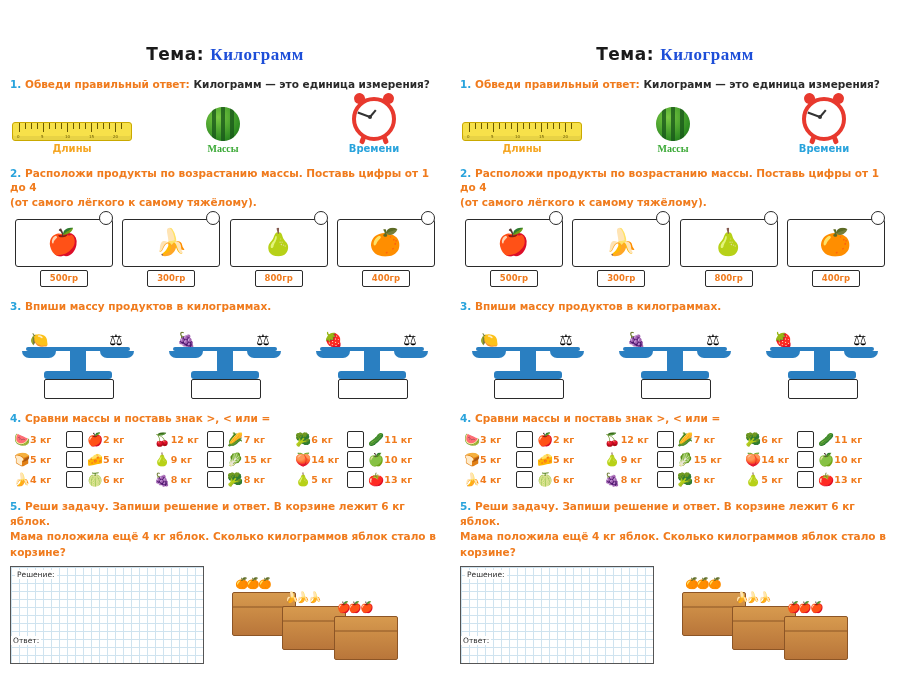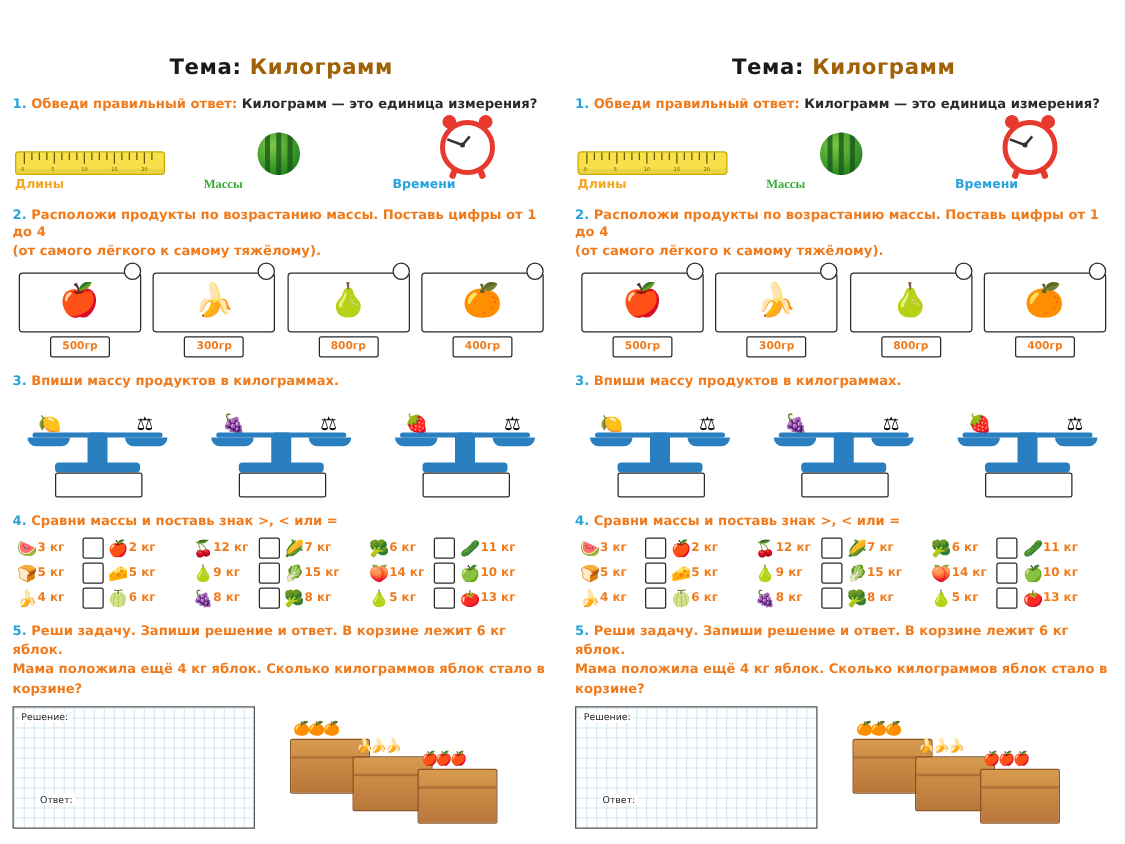--- a/index.html
+++ b/index.html
@@ -19,39 +19,39 @@
   
   .title{
     text-align:center;
     margin-top:44px;
     font-size:17px;
     font-weight:bold;
     color:#16a05a;
     letter-spacing:.5px;
   }
   .title .t-label{color:#1a1a1a;}
-  .title .t-word{color:#a16207;}
+  .title .t-word{color:#1d4ed8;font-family:Liberation Serif, serif;}
 
   
   .task{
     font-size:10.5px;
     font-weight:bold;
     color:#f07b1d;
     margin-top:12px;
     line-height:1.35;
   }
   .task .num{color:#29a3dc;}
   .task .dark{color:#2a2a2a;}
 
   
   .t1row{
     display:flex;justify-content:space-between;align-items:flex-end;
     margin-top:6px;padding:0 6px 0 2px;
   }
-  .t1item{width:120px;}
+  .t1item{width:120px;text-align:center;}
   .t1cap{font-size:10px;font-weight:bold;margin-top:2px;}
   .cap-orange{color:#f5a623;}
   .cap-green{color:#3aa935;font-family:Liberation Serif, serif;}
   .cap-blue{color:#29a3dc;}
 
   
   .ruler{
     width:118px;height:17px;background:#f7e14a;border:1.5px solid #caa900;
     border-radius:3px;position:relative;margin:0 auto;
     box-shadow:inset 0 -4px 0 rgba(0,0,0,.06);
@@ -144,21 +144,21 @@
     width:192px;height:96px;border:1px solid #555;position:relative;background:#fff;
     background-image:
       linear-gradient(to right, #cfe3ef 1px, transparent 1px),
       linear-gradient(to bottom, #cfe3ef 1px, transparent 1px);
     background-size:8px 8px;
   }
   .gridbox .lbl{
     position:absolute;font-size:7.5px;color:#2a2a2a;font-weight:normal;background:#fff;padding:0 2px;
   }
   .gridbox .l1{left:4px;top:3px;}
-  .gridbox .l2{left:19px;bottom:18px;}
+  .gridbox .l2{left:0;bottom:18px;}
 
   .crates{margin-left:22px;position:relative;width:180px;height:100px;}
   .crate{
     position:absolute;width:62px;height:42px;
     background:linear-gradient(#d79a4e,#b9763a);
     border:1px solid #8c5526;border-radius:2px;
   }
   .crate:after{
     content:"";position:absolute;left:0;right:0;top:13px;height:2px;background:#8c5526;opacity:.5;
   }

